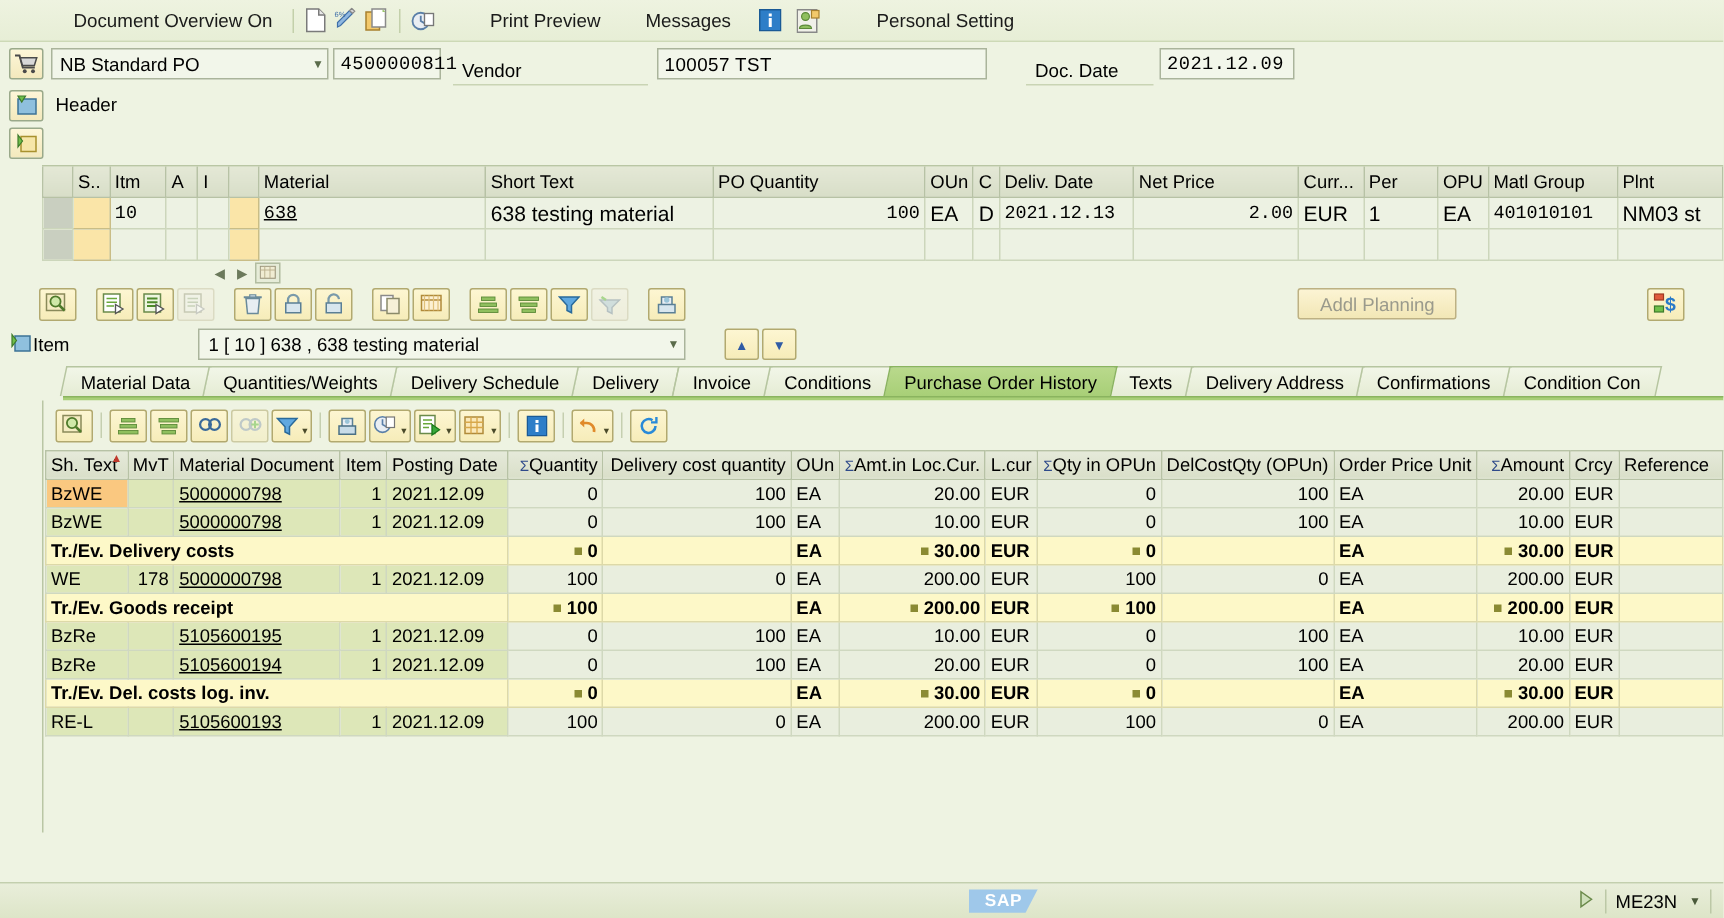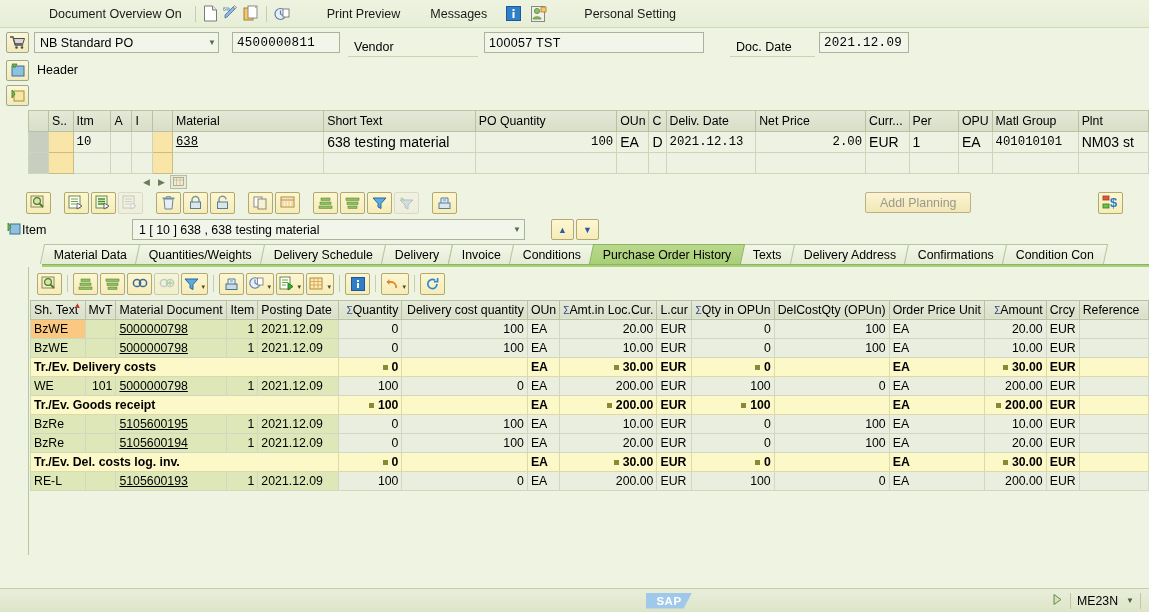--- a/index.html
+++ b/index.html
@@ -98,21 +98,21 @@
     height: 21px; border: 1px solid #bdb183; border-radius: 2px;
     background: linear-gradient(#fcf4d4,#f2e7b6);
     color: #9a9a8c; font-size: 12.4px;
     display: inline-flex; align-items: center; justify-content: center;
     padding: 0 14px;
   }
 
   
   .itemrow { display: flex; align-items: center; padding-left: 6px; height: 26px; gap: 0; }
   .itemcombo {
-    width: 393px; height: 21px; border: 1px solid #aab49b; background: #f2f6ea;
+    width: 325px; height: 21px; border: 1px solid #aab49b; background: #f2f6ea;
     display: flex; align-items: center; padding: 0 3px 0 6px; font-size: 12.4px;
   }
   .navbtn {
     width: 23px; height: 21px; border: 1px solid #b2a96f; border-radius: 2px;
     background: linear-gradient(#fdf6d2,#f6ecb9);
     display: inline-flex; align-items: center; justify-content: center;
     font-size: 9px; color: #2f5ba5;
   }
 
   
@@ -253,21 +253,21 @@
           <path d="M1 2h3l2.2 8h8" stroke="#4a4a4a" stroke-width="1.3" fill="none"></path>
           <path d="M4.5 3.5h11l-1.6 5.2H6z" fill="#d8d8d8" stroke="#4a4a4a" stroke-width="1"></path>
           <circle cx="7.5" cy="12.5" r="1.3" fill="#4a4a4a"></circle>
           <circle cx="13" cy="12.5" r="1.3" fill="#4a4a4a"></circle>
         </svg>
     </span>
     <div class="combo">
       <span>NB Standard PO</span>
       <span class="arrow">▼</span>
     </div>
-    <div class="fld" style="width:108px;margin-left:13px">
+    <div class="fld" style="width:72px;margin-left:3px">
       <span>4500000811</span>
     </div>
     <div class="underline-fill" style="width:130px;display:flex;align-items:center;margin-left:8px">
       <span class="flabel">Vendor</span>
     </div>
     <div class="fld" style="width:220px;margin-left:6px;font-family:'Liberation Sans',sans-serif">
       <span>100057 TST</span>
     </div>
     <div class="underline-fill" style="width:85px;display:flex;align-items:center;margin-left:26px">
       <span class="flabel">Doc. Date</span>
@@ -740,21 +740,21 @@
             <td>EUR</td>
             <td class="r"><span class="bullet"></span>0</td>
             <td class="r"></td>
             <td>EA</td>
             <td class="r"><span class="bullet"></span>30.00</td>
             <td>EUR</td>
             <td></td>
           </tr>
           <tr class="dat">
             <td class=" key">WE</td>
-            <td class="r key">101</td>
+            <td class="r key">178</td>
             <td class=" key"><span class="lnk">5000000798</span></td>
             <td class="r key">1</td>
             <td class=" key">2021.12.09</td>
             <td class="r">100</td>
             <td class="r">0</td>
             <td>EA</td>
             <td class="r">200.00</td>
             <td>EUR</td>
             <td class="r">100</td>
             <td class="r">0</td>

